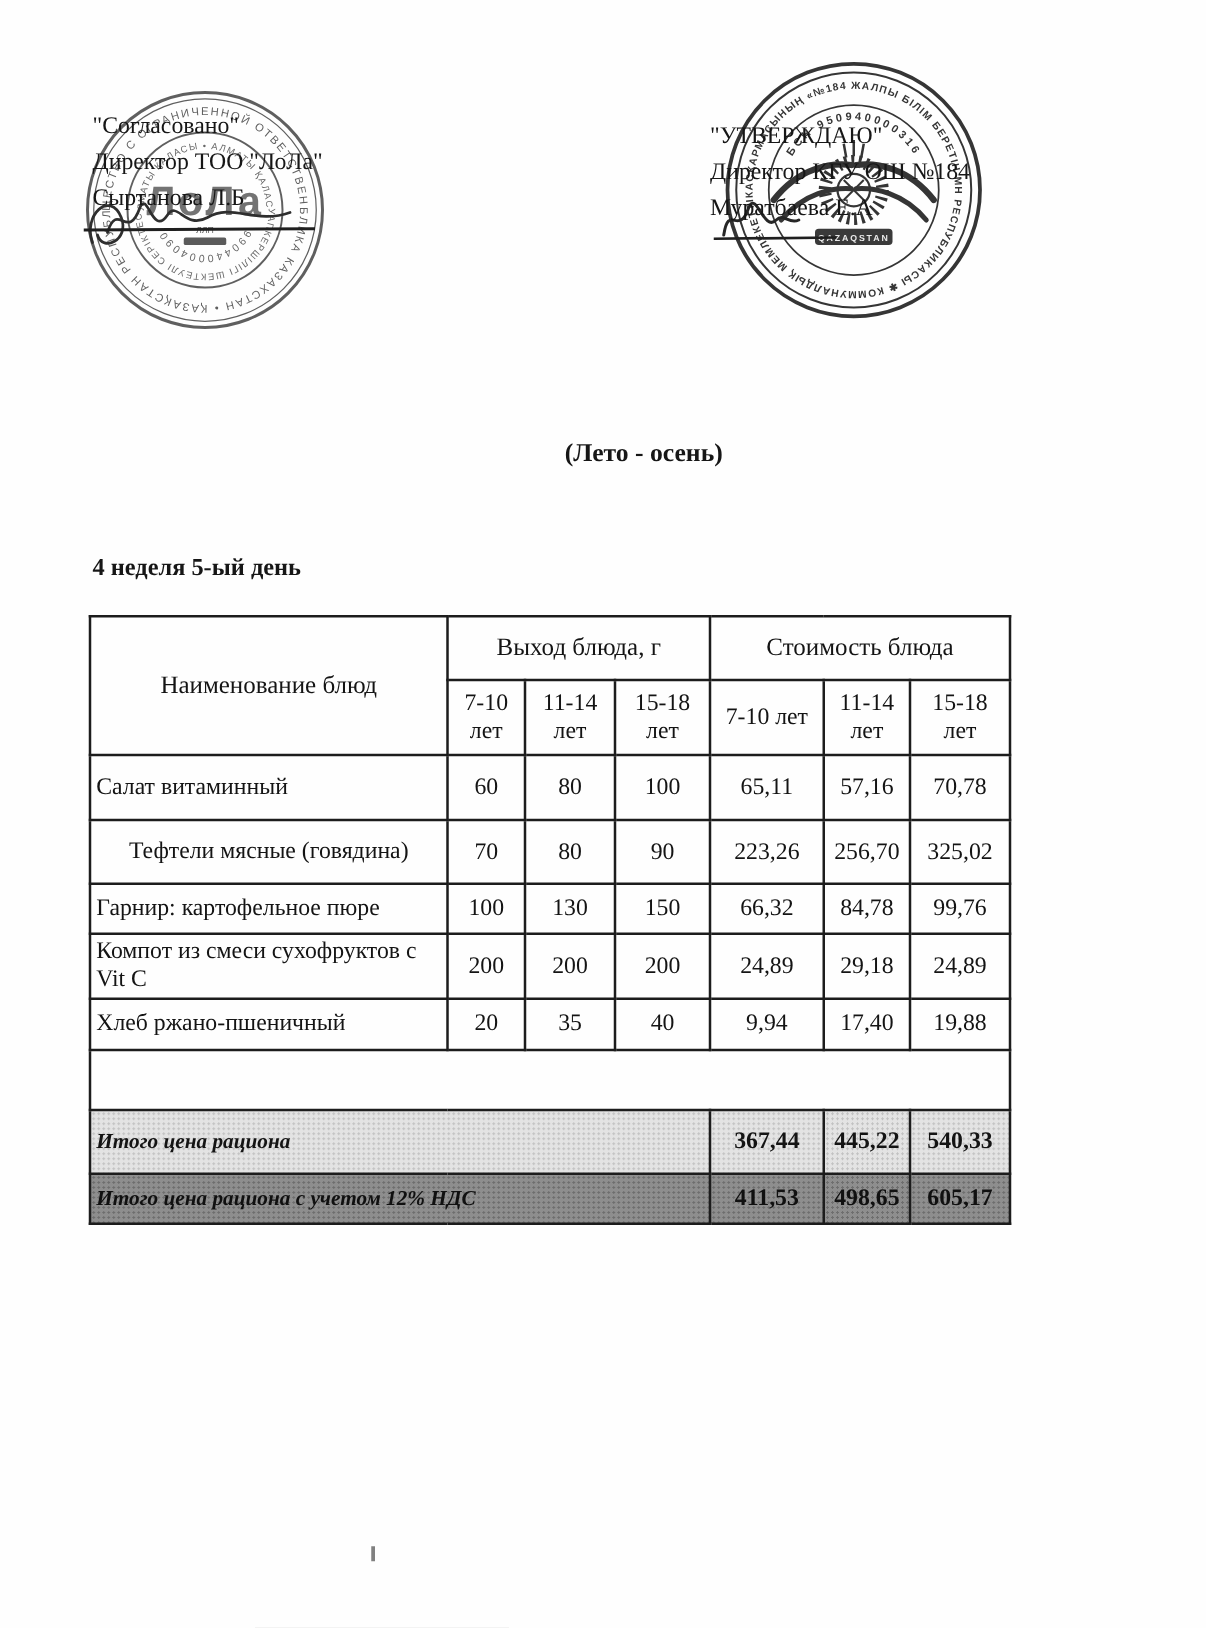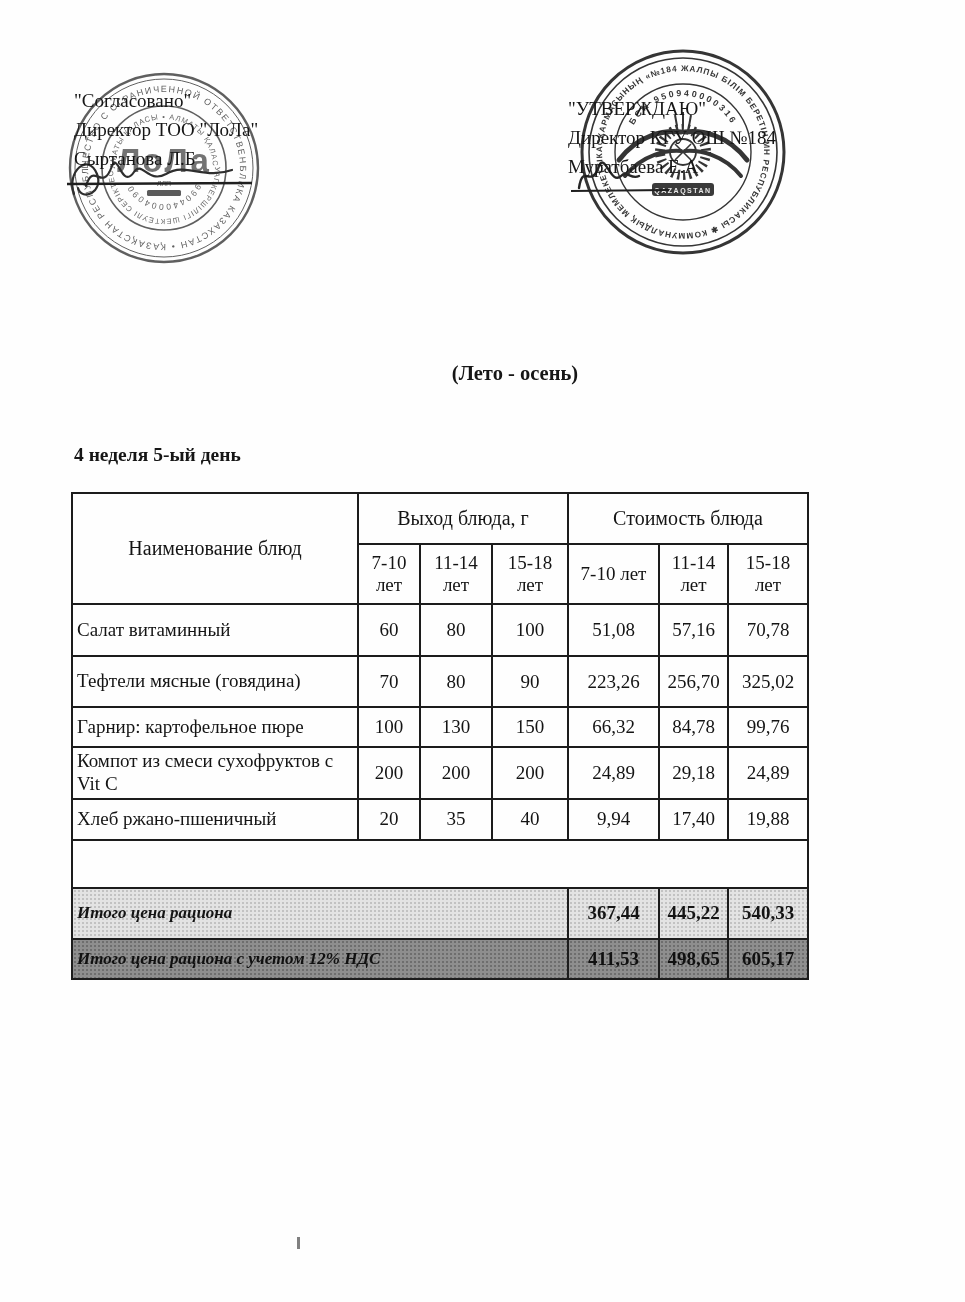--- a/index.html
+++ b/index.html
@@ -18,40 +18,40 @@
   .approval-right{left:568px; top:94px;}
   .sig{position:absolute; z-index:2;}
   .sig-left{left:64px; top:150px;}
   .sig-right{left:565px; top:150px;}
   
   .title{
     position:absolute; left:105px; top:284px; width:820px; z-index:3;
     text-align:center; font-weight:bold; font-size:20.5px; line-height:28px;
   }
   .season{
-    position:absolute; left:105px; top:362px; width:820px;
+    position:absolute; left:105px; top:352px; width:820px;
     text-align:center; font-weight:bold; font-size:20.5px;
   }
   .week-day{position:absolute; left:74px; top:444px; font-weight:bold; font-size:19.5px;}
   
   .tbl-wrap{position:absolute; left:71px; top:492px; width:736px;}
   table.menu{
     border-collapse:collapse; table-layout:fixed; width:736px;
     font-size:19px; color:#141414;
   }
   table.menu th, table.menu td{
     border:2px solid #1c1c1c; padding:2px 4px; overflow:hidden;
   }
   table.menu thead th{font-weight:normal; text-align:center; line-height:1.15;}
   tr.h-group th{height:45px; font-size:20px;}
   tr.h-ages th{height:54px; font-size:19px;}
   td.c-name{text-align:left; line-height:1.2;}
   td.c-num{text-align:center;}
   tbody tr:nth-child(1) td{height:46px;}
-  tbody tr:nth-child(2) td{height:45px;}
+  tbody tr:nth-child(2) td{height:45px;text-align:center;}
   tbody tr:nth-child(3) td{height:34px;}
   tbody tr:nth-child(4) td{height:45px;}
   tbody tr:nth-child(5) td{height:35px;}
   tr.spacer-row td{height:14px; padding:0;}
   tr.total-row td{
     height:25px; font-weight:bold;
     background-color:#e3e3e3;
     background-image:radial-gradient(#c2c2c2 0.8px, transparent 0.9px);
     background-size:4px 4px;
   }
@@ -212,21 +212,21 @@
           <th>11-14 лет</th>
           <th>15-18 лет</th>
         </tr>
       </thead>
       <tbody id="menu-body">
           <tr>
             <td class="c-name">Салат витаминный</td>
             <td class="c-num">60</td>
             <td class="c-num">80</td>
             <td class="c-num">100</td>
-            <td class="c-num">51,08</td>
+            <td class="c-num">65,11</td>
             <td class="c-num">57,16</td>
             <td class="c-num">70,78</td>
           </tr>
           <tr>
             <td class="c-name">Тефтели мясные (говядина)</td>
             <td class="c-num">70</td>
             <td class="c-num">80</td>
             <td class="c-num">90</td>
             <td class="c-num">223,26</td>
             <td class="c-num">256,70</td>

